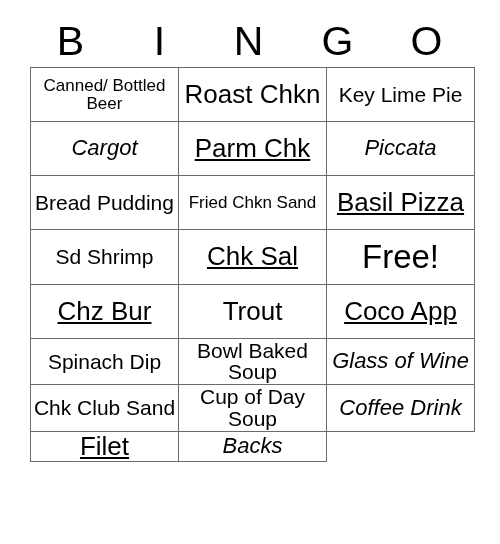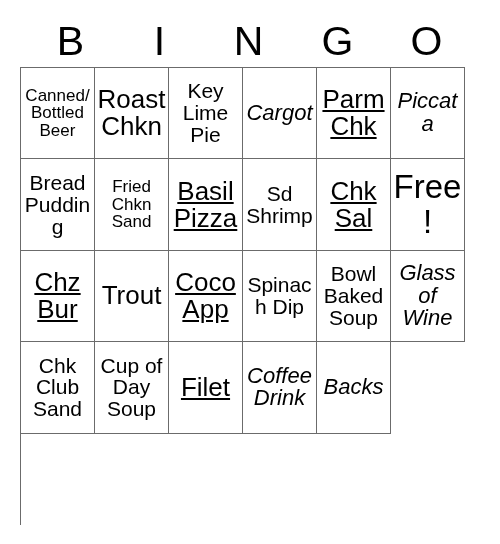--- a/index.html
+++ b/index.html
@@ -41,26 +41,26 @@
     font-size: 41px;
     line-height: 1;
     font-weight: 400;
     color: #000000;
     letter-spacing: 0;
   }
 
   
   .grid {
     position: absolute;
-    left: 20px;
+    left: 30px;
     top: 67px;
     width: 445px;
-    height: 458px;
+    height: 395px;
     display: grid;
-    grid-template-columns: repeat(6, 1fr);
+    grid-template-columns: repeat(3, 1fr);
     grid-template-rows: repeat(5, 1fr);
     border-top: 1px solid #6b6b6b;
     border-left: 1px solid #6b6b6b;
     background: #ffffff;
   }
 
   .cell {
     border-right: 1px solid #6b6b6b;
     border-bottom: 1px solid #6b6b6b;
     display: flex;
@@ -155,24 +155,24 @@
       </div>
       <div class="cell fs-md">
         <span class="cell-text">Glass of Wine</span>
       </div>
       <div class="cell fs-sm">
         <span class="cell-text">Chk Club Sand</span>
       </div>
       <div class="cell fs-sm">
         <span class="cell-text">Cup of Day Soup</span>
       </div>
+      <div class="cell fs-md">
+        <span class="cell-text">Coffee Drink</span>
+      </div>
       <div class="cell fs-xl">
         <span class="cell-text">Filet</span>
-      </div>
-      <div class="cell fs-md">
-        <span class="cell-text">Coffee Drink</span>
       </div>
       <div class="cell fs-md">
         <span class="cell-text">Backs</span>
       </div>
     </div>
 
 </div>
 
 </body></html>

